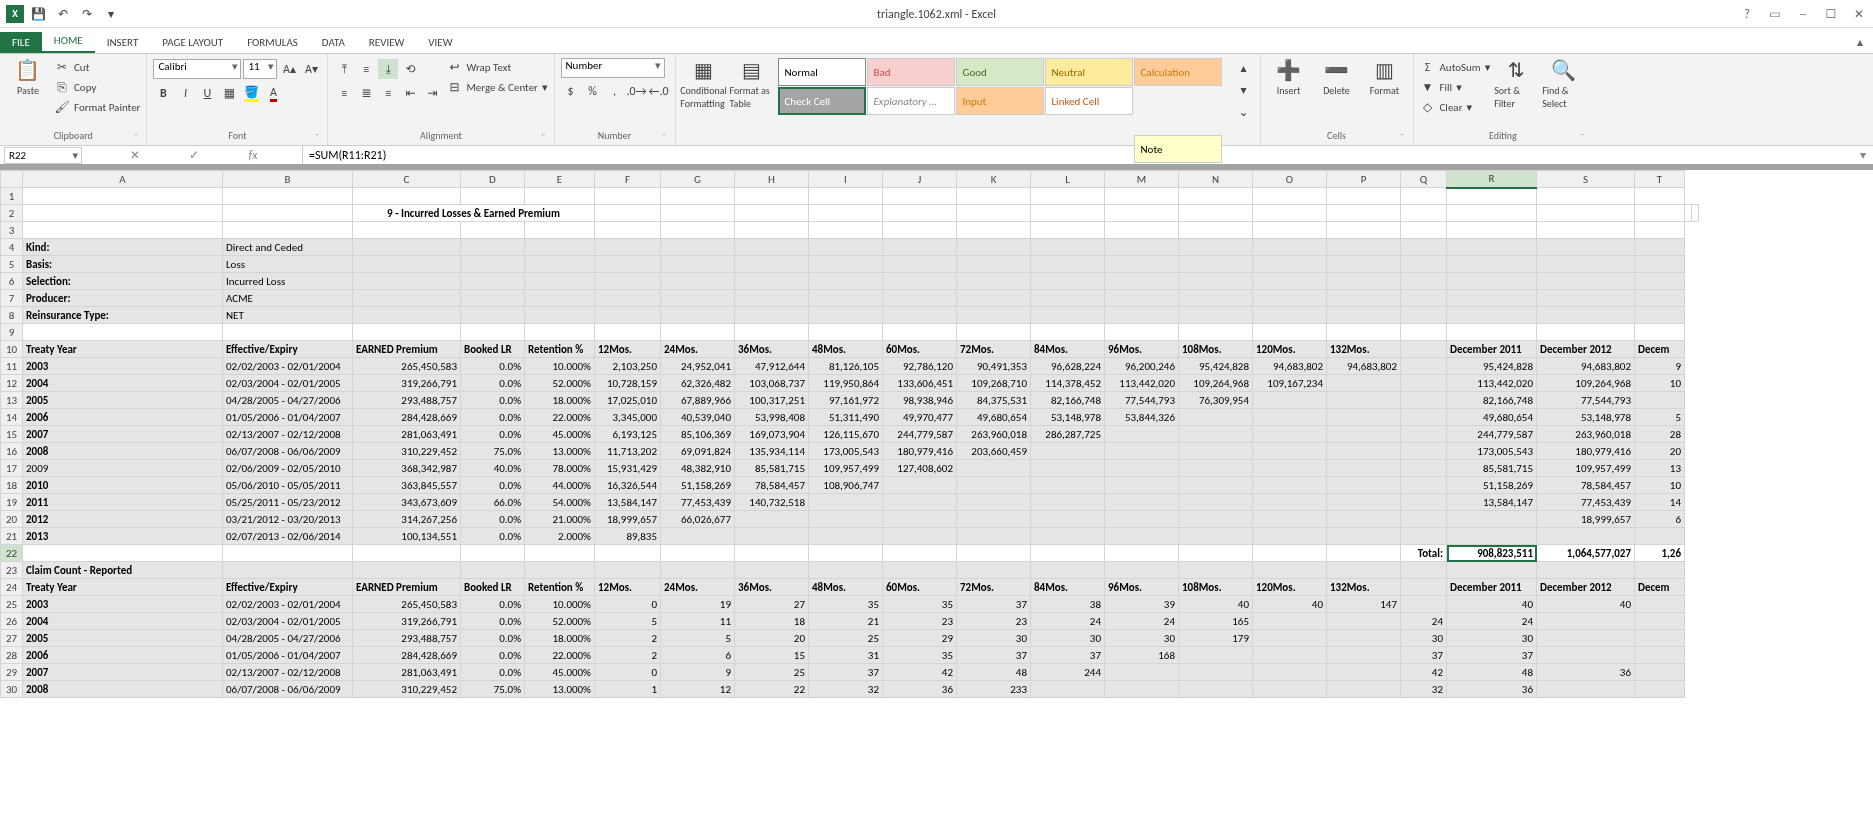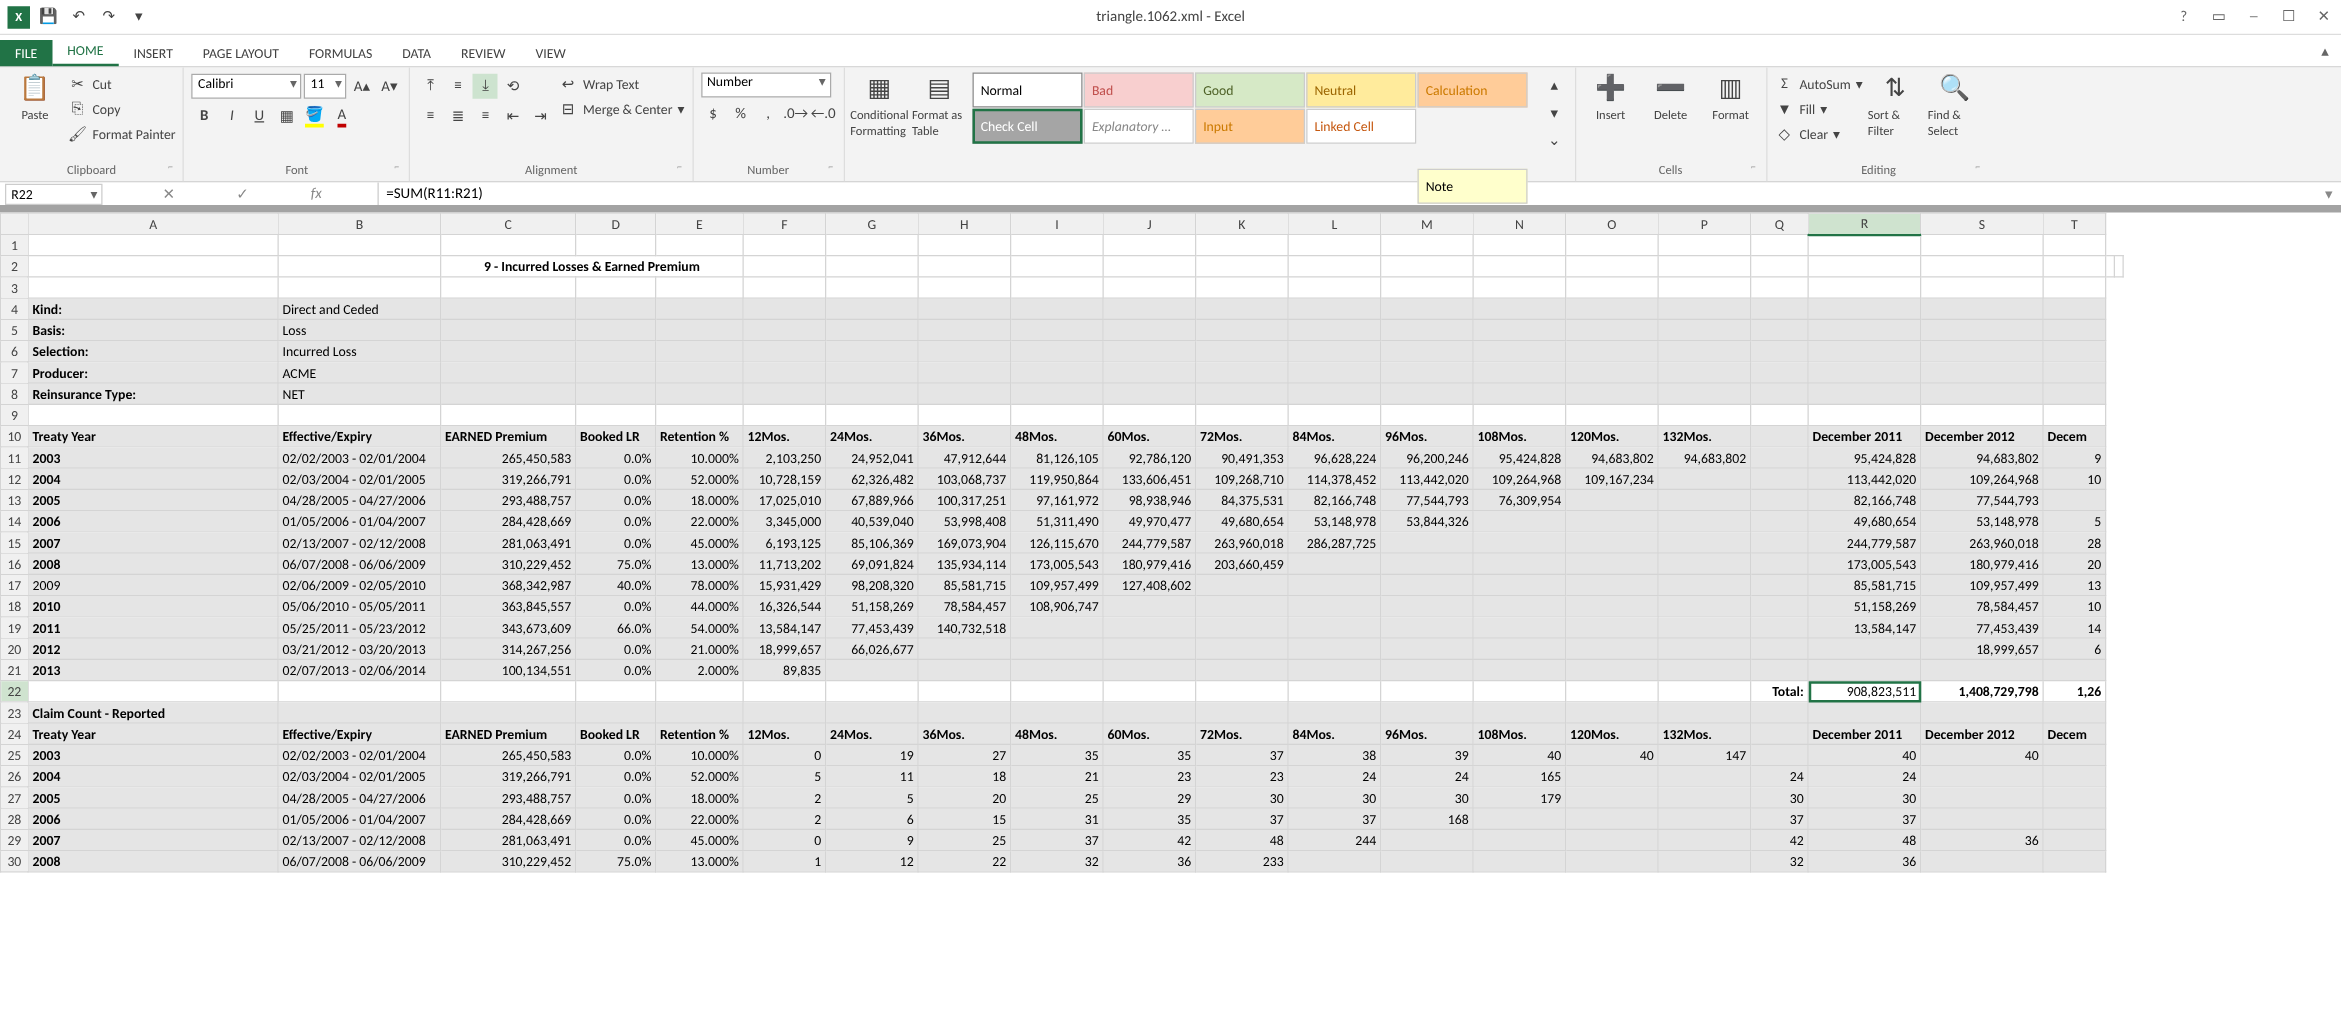--- a/index.html
+++ b/index.html
@@ -674,21 +674,21 @@
           <td class="num">20</td>
         </tr>
         <tr class="lbl-row">
           <th class="row-hdr">17</th>
           <td style="font-weight: normal;">2009</td>
           <td>02/06/2009 - 02/05/2010</td>
           <td class="num">368,342,987</td>
           <td class="num">40.0%</td>
           <td class="num">78.000%</td>
           <td class="num">15,931,429</td>
-          <td class="num">98,208,320</td>
+          <td class="num">48,382,910</td>
           <td class="num">85,581,715</td>
           <td class="num">109,957,499</td>
           <td class="num">127,408,602</td>
           <td></td>
           <td></td>
           <td></td>
           <td></td>
           <td></td>
           <td></td>
           <td></td>
@@ -800,22 +800,22 @@
           <td></td>
           <td></td>
           <td></td>
           <td></td>
           <td></td>
           <td></td>
           <td></td>
           <td></td>
           <td></td>
           <td style="font-weight: bold; text-align: right;">Total:</td>
-          <td class="num selected-cell" style="font-weight: normal; margin-top: 27px;">908,823,511</td>
-          <td class="num" style="font-weight: bold;">1,408,729,798</td>
+          <td class="num selected-cell" style="font-weight: bold; margin-top: 27px;">908,823,511</td>
+          <td class="num" style="font-weight: bold;">1,064,577,027</td>
           <td class="num" style="font-weight: bold;">1,26</td>
         </tr>
         <tr class="lbl-row">
           <th class="row-hdr">23</th>
           <td style="font-weight: bold;">Claim Count - Reported</td>
           <td></td>
           <td></td>
           <td></td>
           <td></td>
           <td></td>

